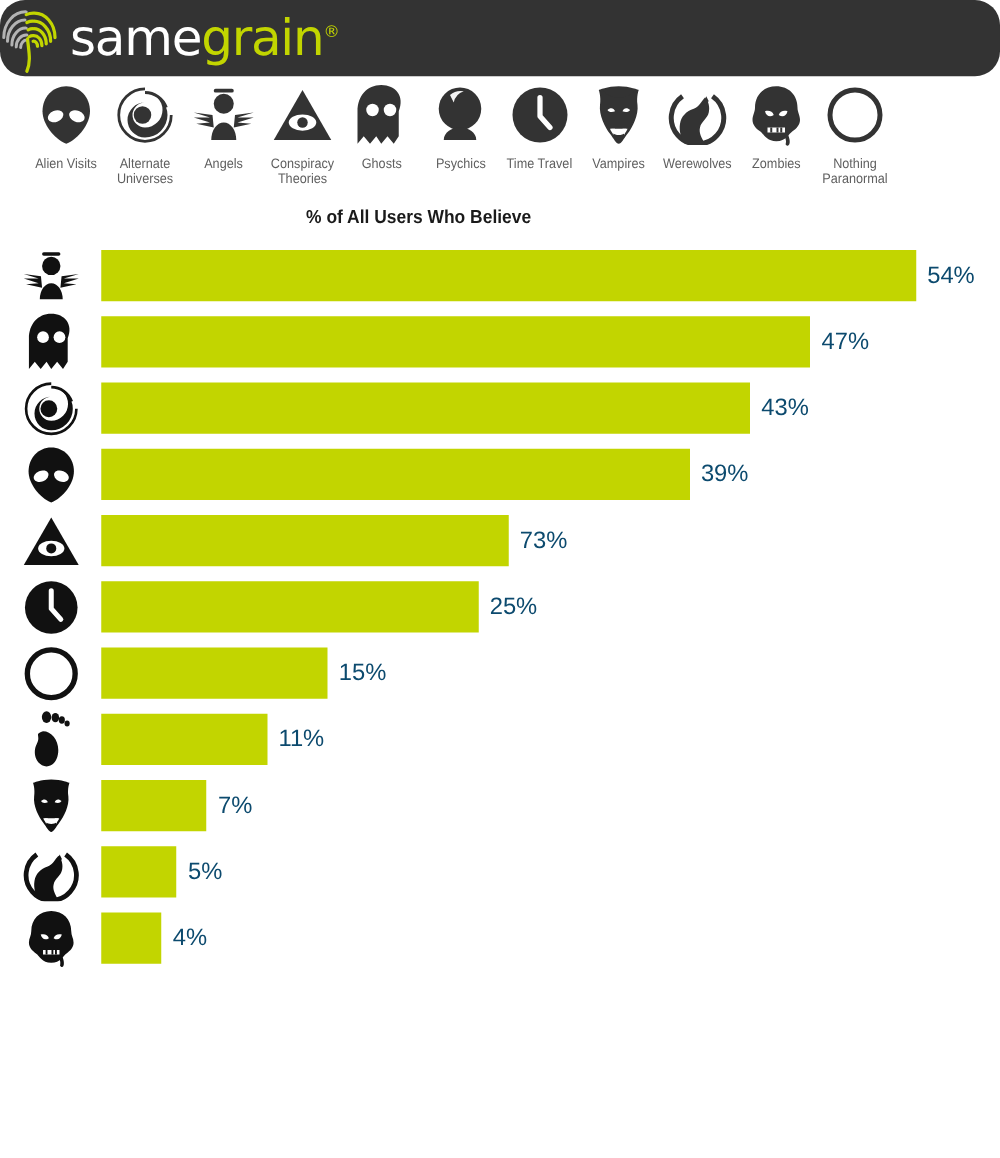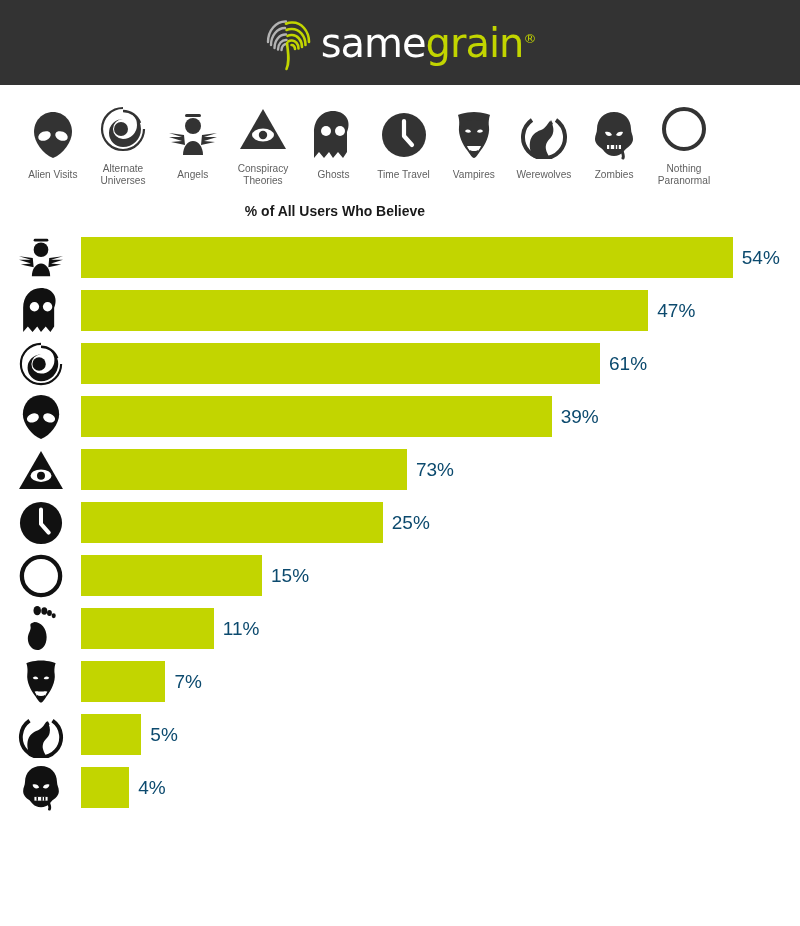--- a/index.html
+++ b/index.html
@@ -9,25 +9,26 @@
   body {
     width: 800px;
     height: 926px;
     background: #ffffff;
     font-family: "Liberation Sans", sans-serif;
     overflow: hidden;
   }
 
   
   #header-bar {
-    height: 85px;
+    height: 61px;
     background: #333333;
     display: flex;
     align-items: center;
-    justify-content: center;
+    justify-content: flex-start;
+    border-radius: 20px;
   }
   #logo {
     display: flex;
     align-items: center;
     gap: 6px;
   }
   #logo-fingerprint {
     display: block;
   }
   #logo-wordmark {
@@ -43,24 +44,23 @@
     color: #C2D500;
     font-size: 13px;
     vertical-align: super;
     font-family: "DejaVu Sans", sans-serif;
   }
 
   
   #icon-legend {
     display: flex;
     justify-content: space-between;
-    padding: 18px 22px 0 22px;
+    padding: 5px 22px 0 22px;
     box-sizing: border-box;
     width: 737px;
-    align-items: center;
   }
   .legend-cell {
     width: 62px;
     display: flex;
     flex-direction: column;
     align-items: center;
   }
   .legend-glyph {
     height: 52px;
     display: flex;
@@ -206,20 +206,30 @@
     <span class="legend-glyph">
       <svg width="46" height="50" viewBox="0 0 46 50">
           <path fill="#333" d="M23 1C11.5 1 4 10 4 22v26l5-6 5 6 5-6 4 6 5-6 5 6 4-6V22C42 10 34.5 1 23 1z"></path>
           <circle cx="16" cy="21" r="5" fill="#fff"></circle>
           <circle cx="30" cy="21" r="5" fill="#fff"></circle>
         </svg>
     </span>
     <span class="legend-label">Ghosts</span>
   </div>
 
+  <div class="legend-cell">
+    <span class="legend-glyph">
+      <svg width="44" height="48" viewBox="0 0 44 48">
+          <circle cx="22" cy="19" r="17" fill="#333"></circle>
+          <path d="M14 8a13 13 0 0 1 11-3 12 12 0 0 0-8 9z" fill="#fff" opacity="0.95"></path>
+          <path fill="#333" d="M9 44c0-6 6-10 13-10s13 4 13 10z"></path>
+        </svg>
+    </span>
+    <span class="legend-label">Psychics</span>
+  </div>
 
   <div class="legend-cell">
     <span class="legend-glyph">
       <svg width="46" height="46" viewBox="0 0 46 46">
           <circle cx="23" cy="23" r="22" fill="#333"></circle>
           <path d="M23 9v15l8 9" stroke="#fff" stroke-width="4.2" fill="none" stroke-linecap="round" stroke-linejoin="round"></path>
         </svg>
     </span>
     <span class="legend-label">Time Travel</span>
   </div>
@@ -312,21 +322,21 @@
     <span class="bar-icon">
       <svg width="46" height="46" viewBox="0 0 48 48">
           <path fill="none" stroke="#111" stroke-width="2.2" d="M45 24A21 21 0 1 1 24 3"></path>
           <path fill="#111" d="M24 6a18 18 0 0 1 0 36 14 14 0 0 1 0-28 10 10 0 0 0 0 20 14 14 0 0 0 0-28z"></path>
           <circle cx="22" cy="24" r="7" fill="#111"></circle>
           <path fill="none" stroke="#111" stroke-width="2.4" d="M24 6a18 18 0 0 1 17 12"></path>
         </svg>
     </span>
     <div class="bar-track">
       <div class="bar-fill" style="width: 519.01px; background: rgb(194, 213, 0);"></div>
-      <span class="bar-value">61%</span>
+      <span class="bar-value">43%</span>
     </div>
   </div>
 
   <div class="bar-row">
     <span class="bar-icon">
       <svg width="42" height="48" viewBox="0 0 44 50">
           <path fill="#111" d="M22 2C11 2 3 11 3 22c0 10 9 22 19 26 10-4 19-16 19-26C41 11 33 2 22 2z"></path>
           <ellipse cx="13.5" cy="26" rx="6.5" ry="4.5" fill="#fff" transform="rotate(-22 13.5 26)"></ellipse>
           <ellipse cx="30.5" cy="26" rx="6.5" ry="4.5" fill="#fff" transform="rotate(22 30.5 26)"></ellipse>
         </svg>

